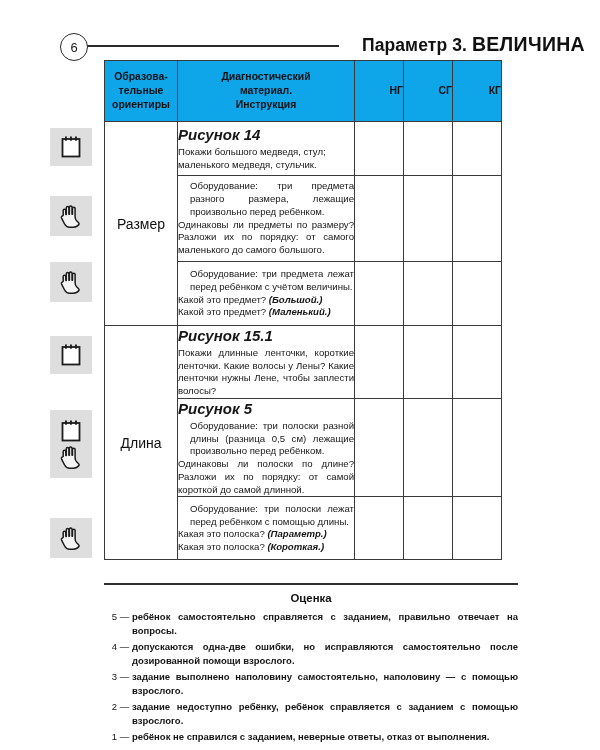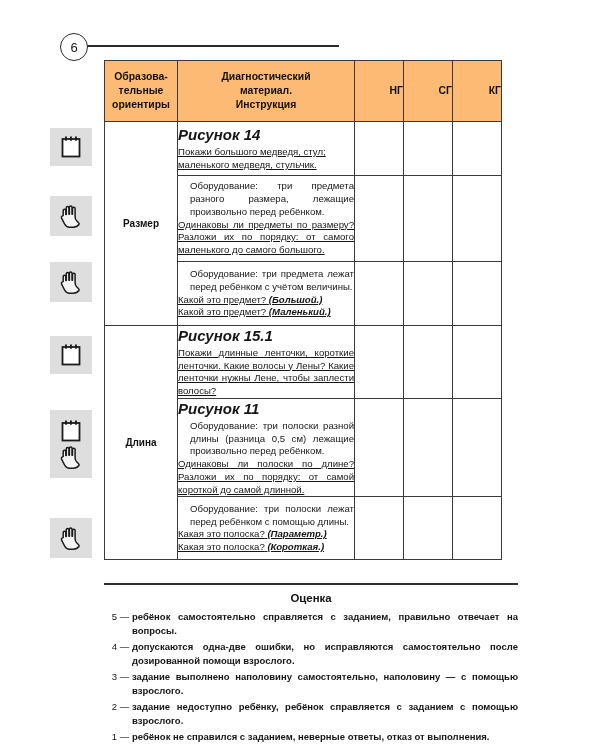--- a/index.html
+++ b/index.html
@@ -86,37 +86,37 @@
     border-collapse: collapse;
     width: 392px;
     table-layout: fixed;
   }
   table.grid td, table.grid th {
     border: 1px solid #3a3a3a;
     vertical-align: middle;
     padding: 0;
   }
   thead th {
-    background: #fdba74;
+    background: #0ea5e9;
     font-size: 10.4px;
     font-weight: bold;
     text-align: center;
     line-height: 1.32;
     height: 60px;
     padding: 4px 2px;
     color: #111;
   }
   .col-orient { width: 72px; }
   .col-mat    { width: 176px; margin-top: 32px; }
   .col-mark   { width: 48px; text-align: right; }
 
   td.orient-cell {
     text-align: center;
-    font-size: 10px;
-    font-weight: bold;
+    font-size: 14px;
+    font-weight: normal;
     color: #111;
   }
   td.mat-cell {
     padding: 5px 7px 6px 7px;
     font-size: 9.6px;
     line-height: 1.33;
     text-align: justify;
     text-justify: inter-word;
     color: #161616;
   }
@@ -133,21 +133,20 @@
   .equip {
     display: block;
     padding-left: 12px;
     text-align: justify;
     text-justify: inter-word;
   }
   .q-line {
     display: block;
     text-align: justify;
     text-justify: inter-word;
-    text-decoration: underline;
   }
   .q-line.last, .equip.last { text-align: left; }
   .ans {
     font-style: italic;
     font-weight: bold;
   }
 
   
   .score-block {
     position: absolute;
@@ -192,20 +191,24 @@
     text-justify: inter-word;
     font-weight: bold;
   }
 </style>
 </head>
 <body>
 
 <div class="page-header">
   <div class="page-num">6</div>
   <div class="header-rule"></div>
+  <div class="header-title">
+    <span>Параметр 3.</span>
+    <span class="ht-big">ВЕЛИЧИНА</span>
+  </div>
 </div>
 
 <div class="icon-rail">
 
   <div class="icon-chip" style="top:128px;height:38px;">
     <svg class="ico-svg" width="22" height="24" viewBox="0 0 22 24">
       <rect x="2.5" y="4" width="17" height="17.5" fill="#fff" stroke="#1c1c1c" stroke-width="1.8"></rect>
       <rect x="5" y="1.5" width="1.9" height="4.2" fill="#1c1c1c"></rect>
       <rect x="10" y="1.5" width="1.9" height="4.2" fill="#1c1c1c"></rect>
       <rect x="15" y="1.5" width="1.9" height="4.2" fill="#1c1c1c"></rect>
@@ -342,21 +345,21 @@
           <span class="fig-label">Рисунок 15.1</span>
           <span class="q-line">Покажи длинные ленточки, короткие ленточки. Какие волосы у Лены? Какие ленточки нужны Лене, чтобы заплести волосы?</span>
         </td>
         <td class="mark-cell"></td>
         <td class="mark-cell"></td>
         <td class="mark-cell"></td>
       </tr>
 
       <tr>
         <td class="mat-cell" style="height:97px">
-          <span class="fig-label">Рисунок 11</span>
+          <span class="fig-label">Рисунок 5</span>
           <span class="equip">Оборудование: три полоски разной длины (разница 0,5 см) лежащие произвольно перед ребёнком.</span>
           <span class="q-line">Одинаковы ли полоски по длине? Разложи их по порядку: от самой короткой до самой длинной.</span>
         </td>
         <td class="mark-cell"></td>
         <td class="mark-cell"></td>
         <td class="mark-cell"></td>
       </tr>
 
       <tr>
         <td class="mat-cell" style="height:62px">

